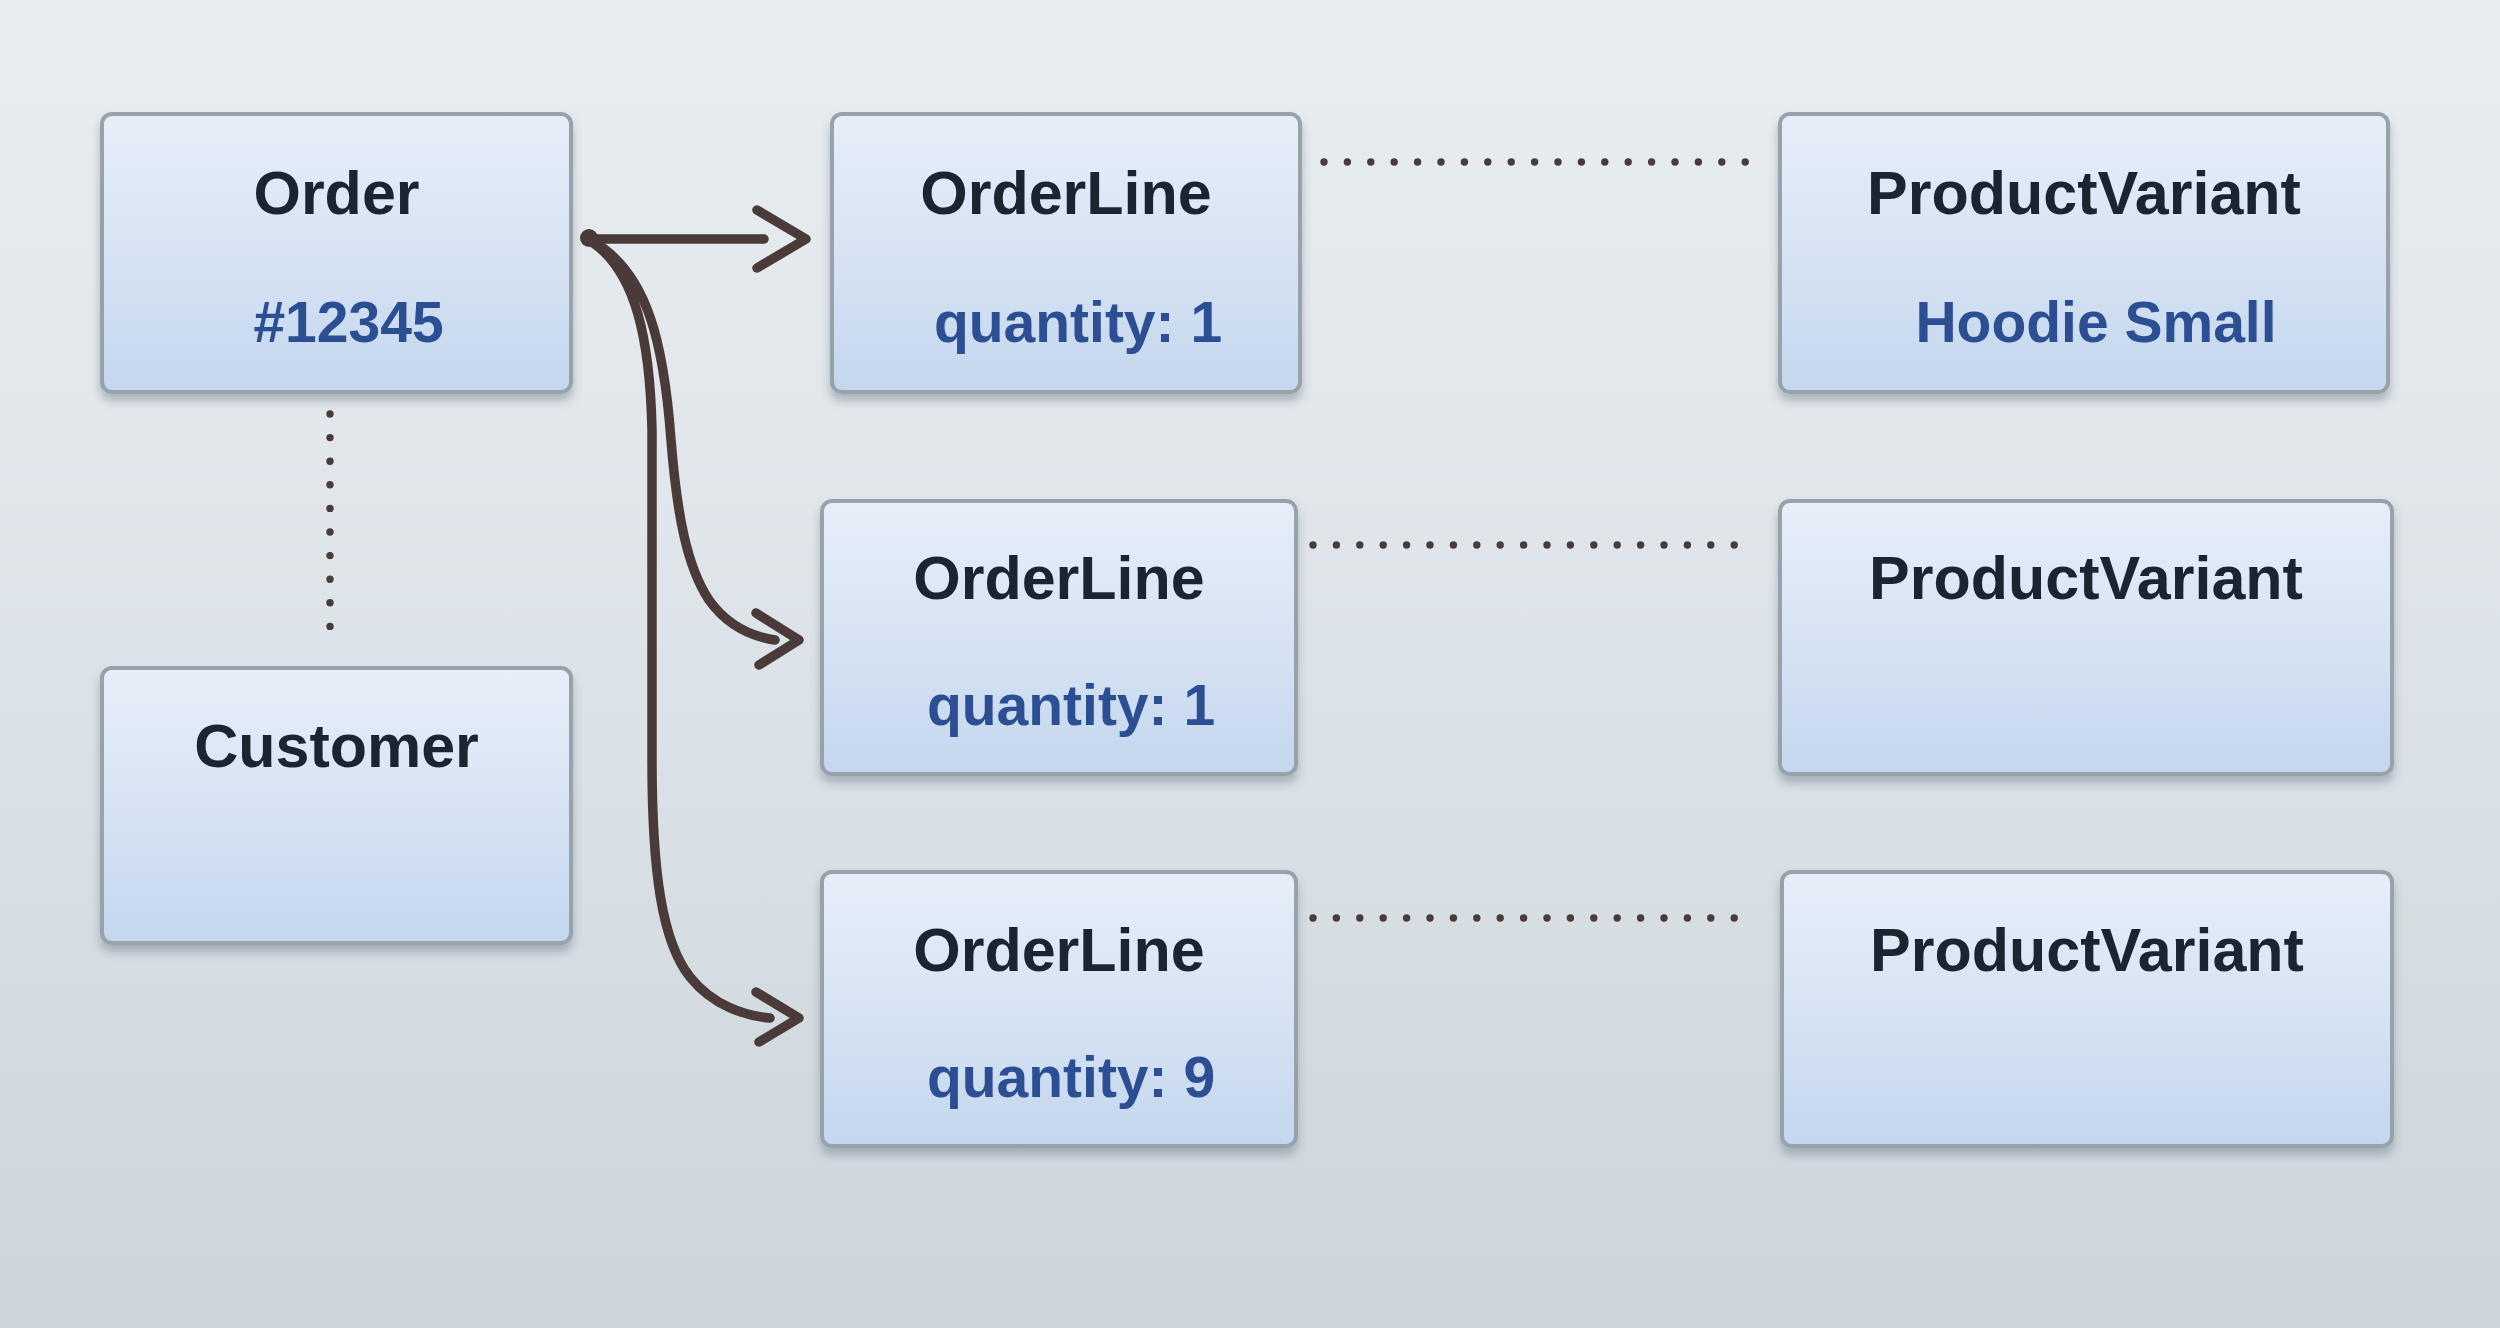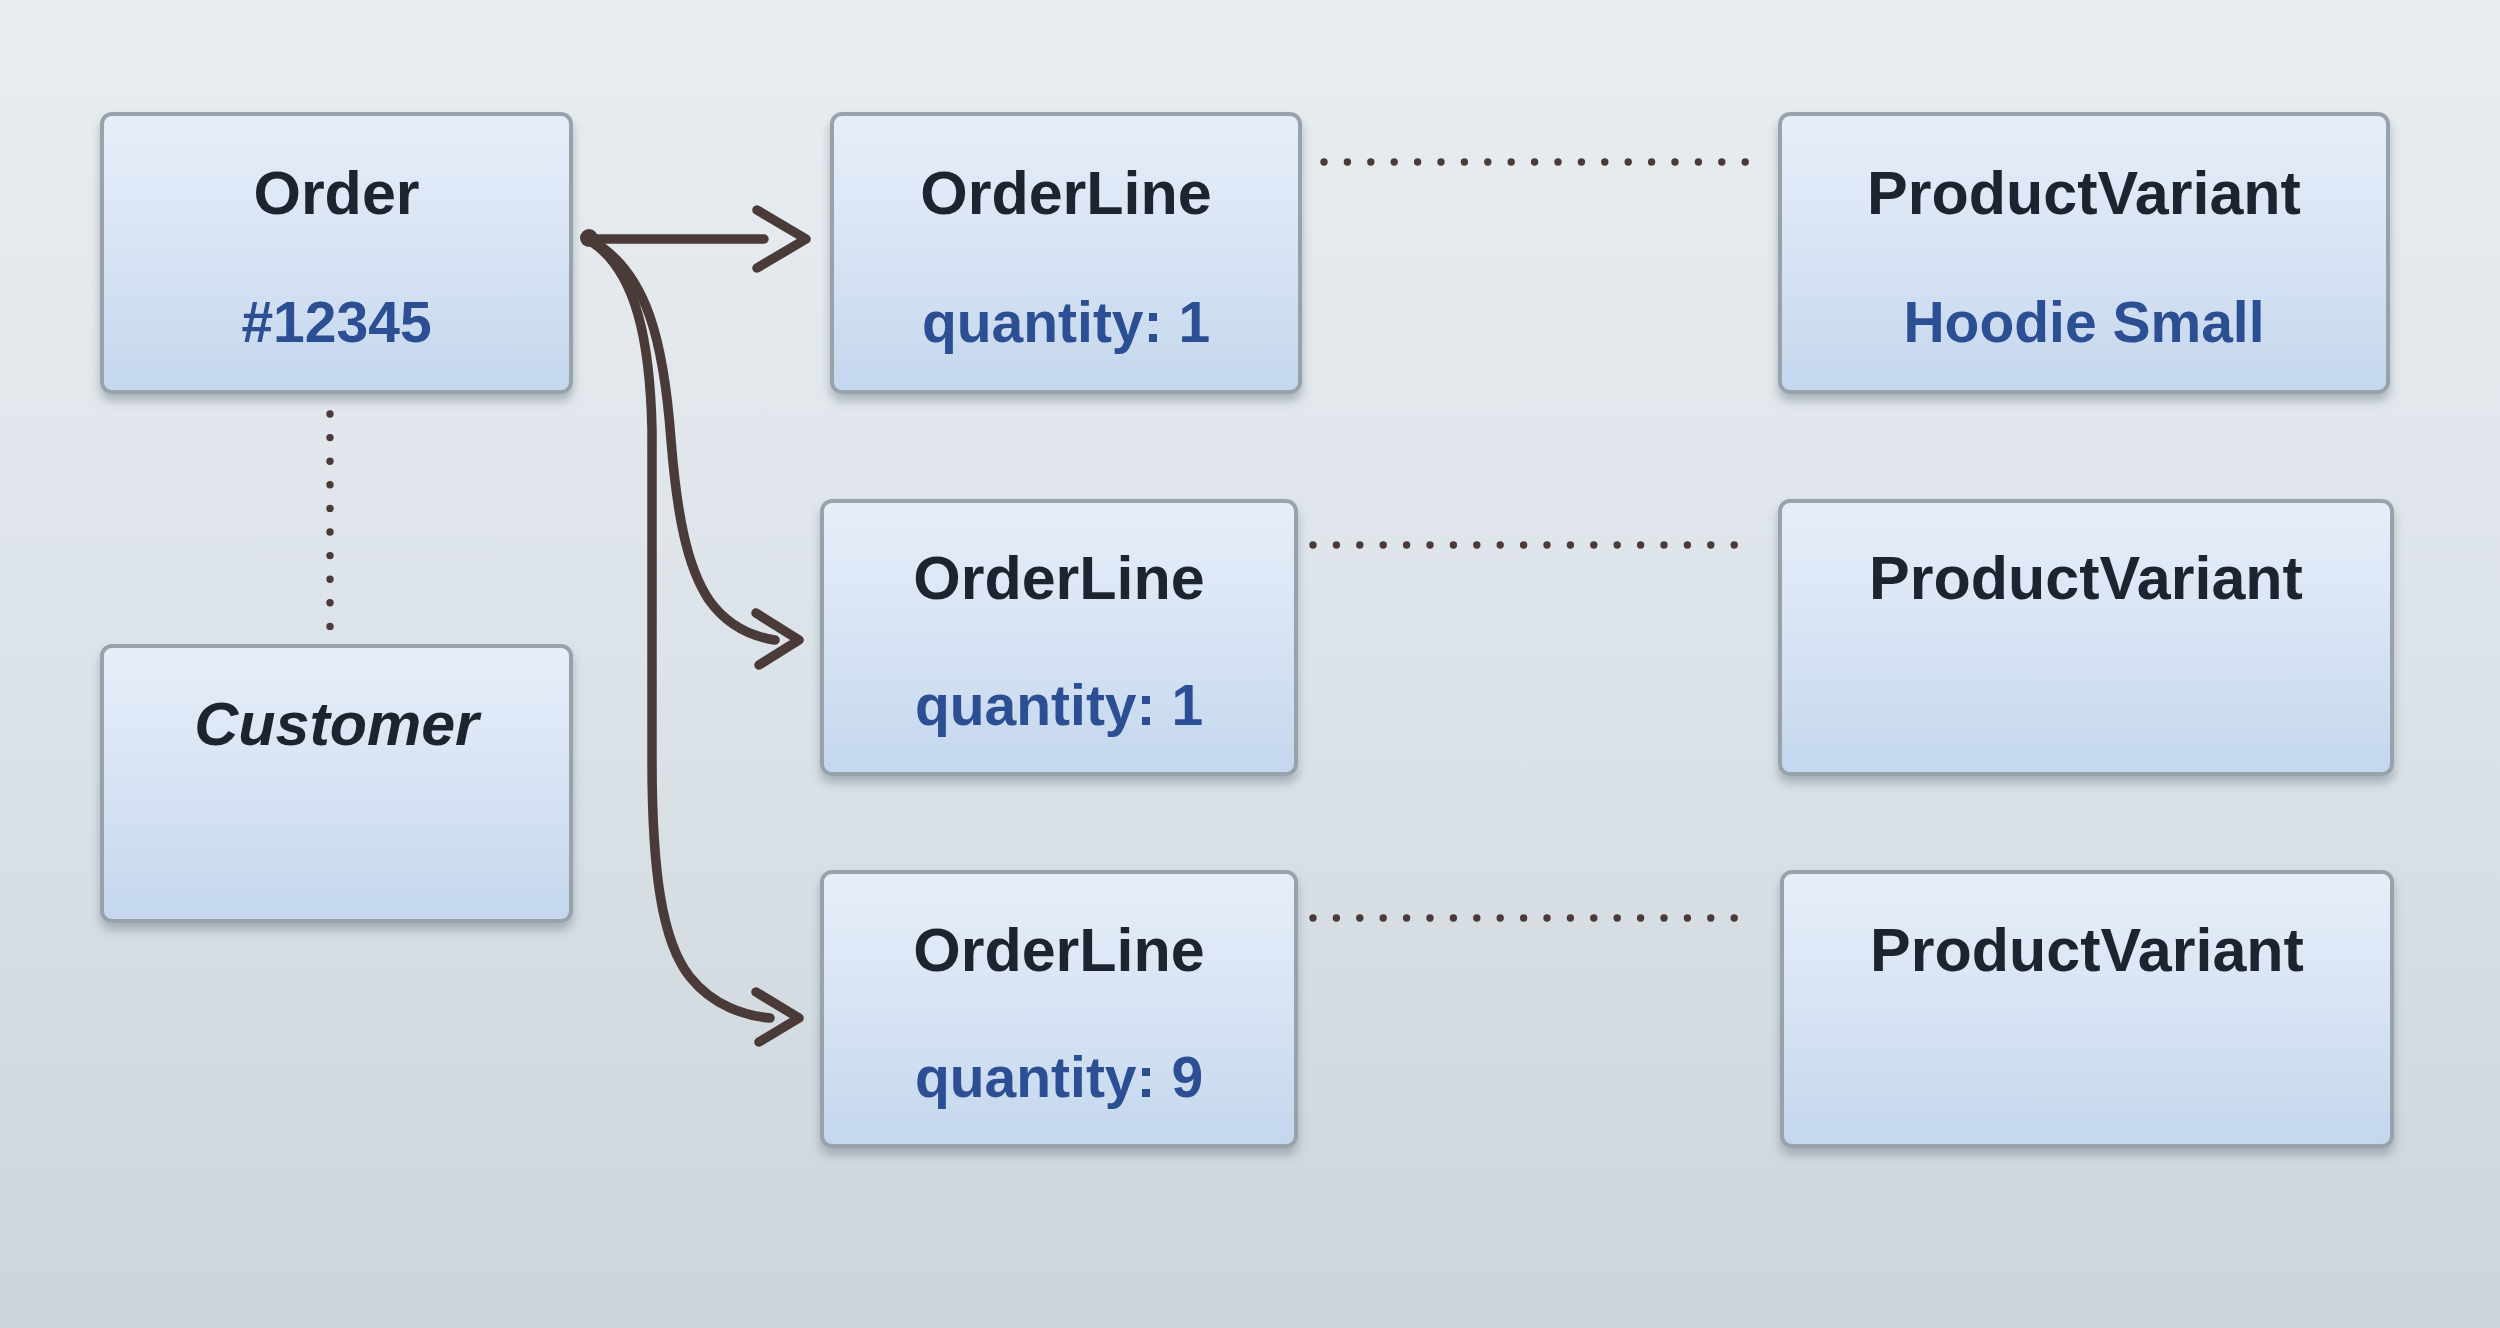--- a/index.html
+++ b/index.html
@@ -18,24 +18,24 @@
     background:linear-gradient(180deg, var(--box-fill-top,#e7eef9) 0%, #d9e4f4 45%, var(--box-fill-bottom,#c4d7ee) 100%);
     box-shadow:0 7px 10px rgba(92,104,118,0.40);
   }
   .node-title,.node-value{
     position:absolute;left:0;width:100%;
     text-align:center;font-weight:700;line-height:1;
     transform:translateY(-50%);
     white-space:nowrap;
   }
   .node-title{top:28%;font-size:61px;color:var(--title-color,#1c2430);}
-  .node-value{top:75%;font-size:57px;color:var(--value-color,#2c4e92);}
+  .node-value{top:75%;font-size:57px;color:var(--value-color,#2c4e92);padding-left:12px;}
   
   .n-order        {left:100px; top:112px; width:465px; height:274px;}
-  .n-customer     {left:100px; top:644px; width:465px; height:271px;font-style:italic;}
+  .n-customer     {left:100px; top:666px; width:465px; height:271px;}
   .n-orderline1   {left:830px; top:112px; width:464px; height:274px;}
   .n-orderline2   {left:820px; top:499px; width:470px; height:269px;}
   .n-orderline3   {left:820px; top:870px; width:470px; height:270px;}
   .n-pv1          {left:1778px;top:112px; width:604px; height:274px;}
   .n-pv2          {left:1778px;top:499px; width:608px; height:269px;}
   .n-pv3          {left:1780px;top:870px; width:606px; height:270px;}
   .solid-edge{stroke:var(--arrow-color,#4a3b39);stroke-width:9.5;fill:none;stroke-linecap:round;stroke-linejoin:round;}
   .dotted-edge{stroke:var(--arrow-color,#4a3b39);stroke-width:7.4;fill:none;stroke-linecap:round;}
   .knob{fill:var(--arrow-color,#4a3b39);}
 </style>

